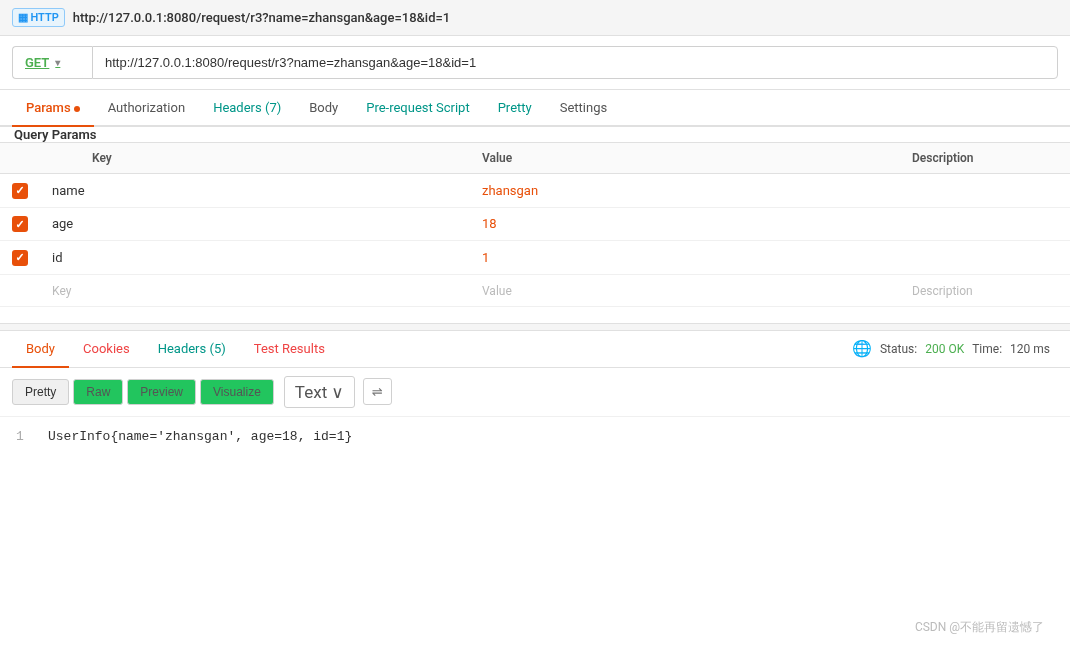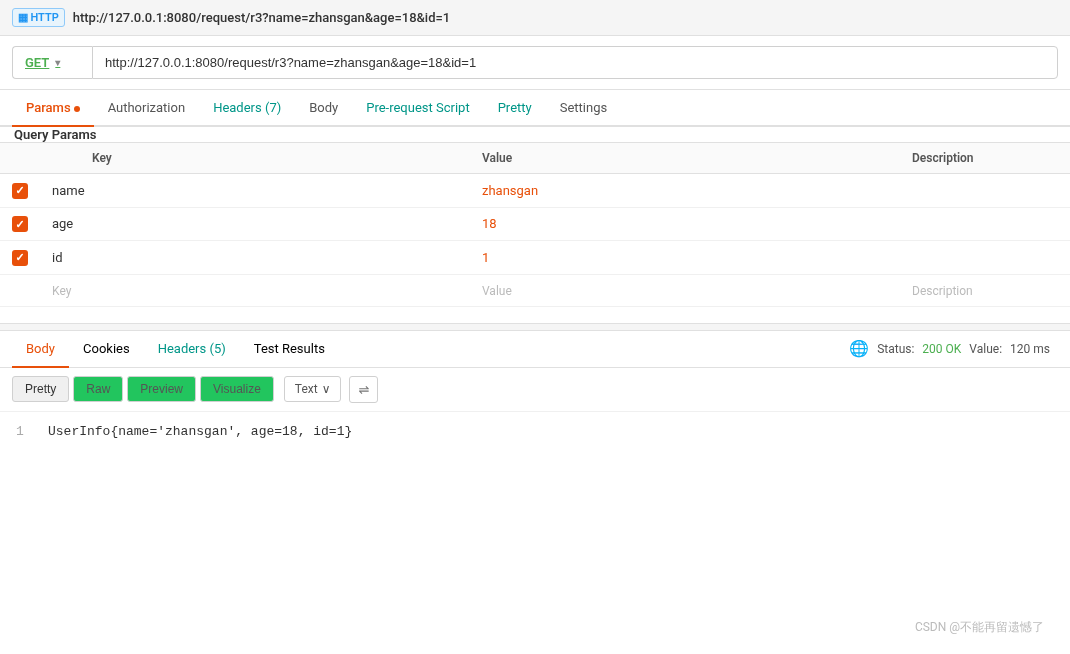--- a/index.html
+++ b/index.html
@@ -201,21 +201,21 @@
     }
     .response-tabs-left {
       display: flex;
       align-items: center;
       gap: 0;
     }
     .response-tab {
       padding: 10px 14px;
       font-size: 13px;
       cursor: pointer;
-      color: #000000;
+      color: #ef4444;
       border-bottom: 2px solid transparent;
       margin-bottom: -1px;
     }
     .response-tab.active {
       color: #e8500a;
       border-bottom: 2px solid #e8500a;
     }
     .response-tab.teal {
       color: #009688;
     }
@@ -260,21 +260,21 @@
       color: #333;
     }
     .format-select {
       display: flex;
       align-items: center;
       gap: 4px;
       padding: 5px 10px;
       border: 1px solid #d0d0d0;
       border-radius: 3px;
       background: #fff;
-      font-size: 12px;
+      font-size: 17px;
       cursor: pointer;
       color: #555;
       margin-left: 6px;
     }
     .wrap-btn {
       padding: 5px 8px;
       border: 1px solid #d0d0d0;
       background: #fff;
       border-radius: 3px;
       font-size: 13px;
@@ -438,21 +438,21 @@
       <span>Headers (5)</span>
     </div>
     <div class="response-tab">
       <span>Test Results</span>
     </div>
   </div>
   <div class="response-status">
     <span class="globe-icon">🌐</span>
     <span class="status-label">Status:</span>
     <span class="status-200">200 OK</span>
-    <span class="status-label">Value:</span>
+    <span class="status-label">Time:</span>
     <span class="status-label">120 ms</span>
   </div>
 </div>
 
 <div class="response-toolbar">
   <button class="view-btn active">Pretty</button>
   <button class="view-btn">Raw</button>
   <button class="view-btn">Preview</button>
   <button class="view-btn">Visualize</button>
   <div class="format-select">

